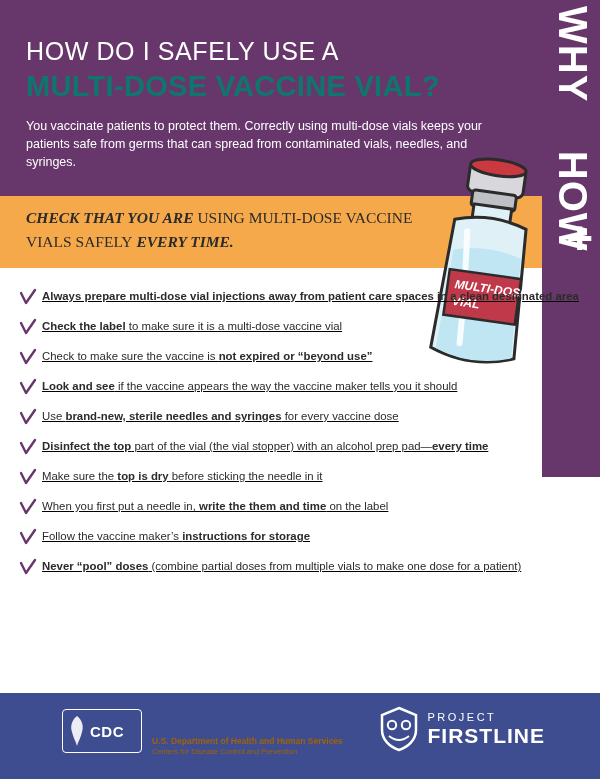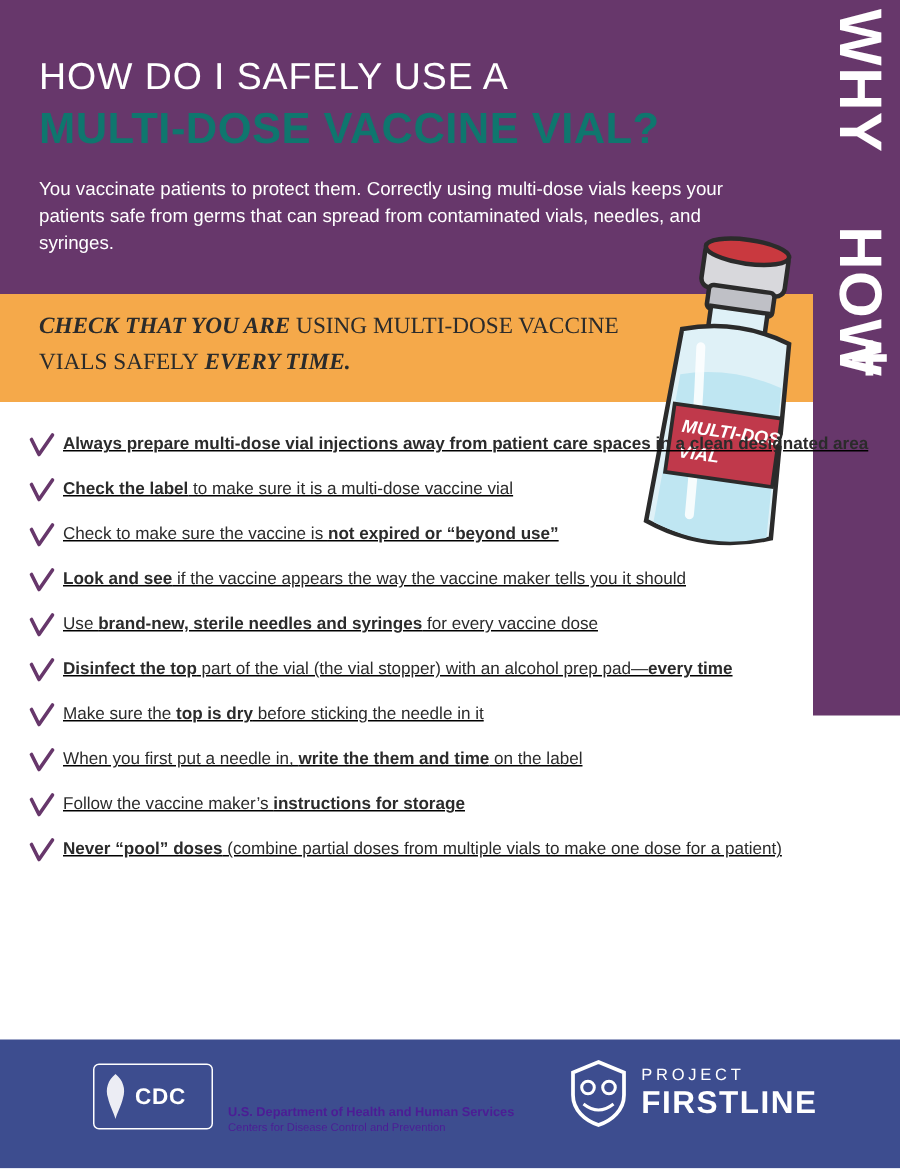--- a/index.html
+++ b/index.html
@@ -121,21 +121,21 @@
   .cdc-box{
     width:80px;height:44px;border:1.5px solid #ffffff;border-radius:4px;
     display:flex;align-items:center;justify-content:flex-start;
     padding-left:4px;box-sizing:border-box;
   }
   .cdc-word{
     color:#ffffff;font-size:15px;font-weight:bold;letter-spacing:.5px;
     margin-left:3px;
   }
   .hhs-text{
-    margin-left:10px;color:#4c1d95;line-height:1.25;margin-top:30px;
+    margin-left:10px;color:#a16207;line-height:1.25;margin-top:30px;
   }
   .hhs-text .l1{font-size:8.5px;font-weight:bold;}
   .hhs-text .l2{font-size:7.5px;}
   .pfl{
     position:absolute;right:55px;top:706px;display:flex;align-items:center;
   }
   .pfl-text{margin-left:9px;color:#ffffff;line-height:1.1;}
   .pfl-text .p1{font-size:11px;letter-spacing:2.5px;}
   .pfl-text .p2{font-size:21px;font-weight:bold;letter-spacing:1px;}
 </style>

